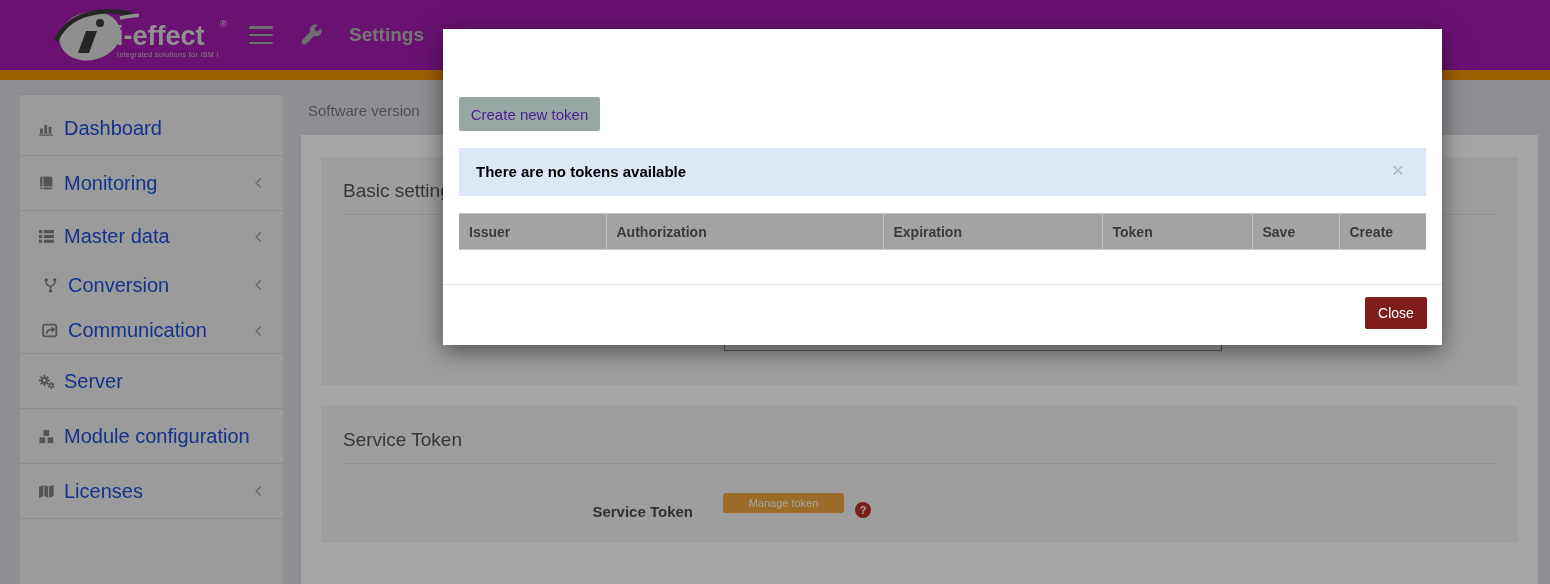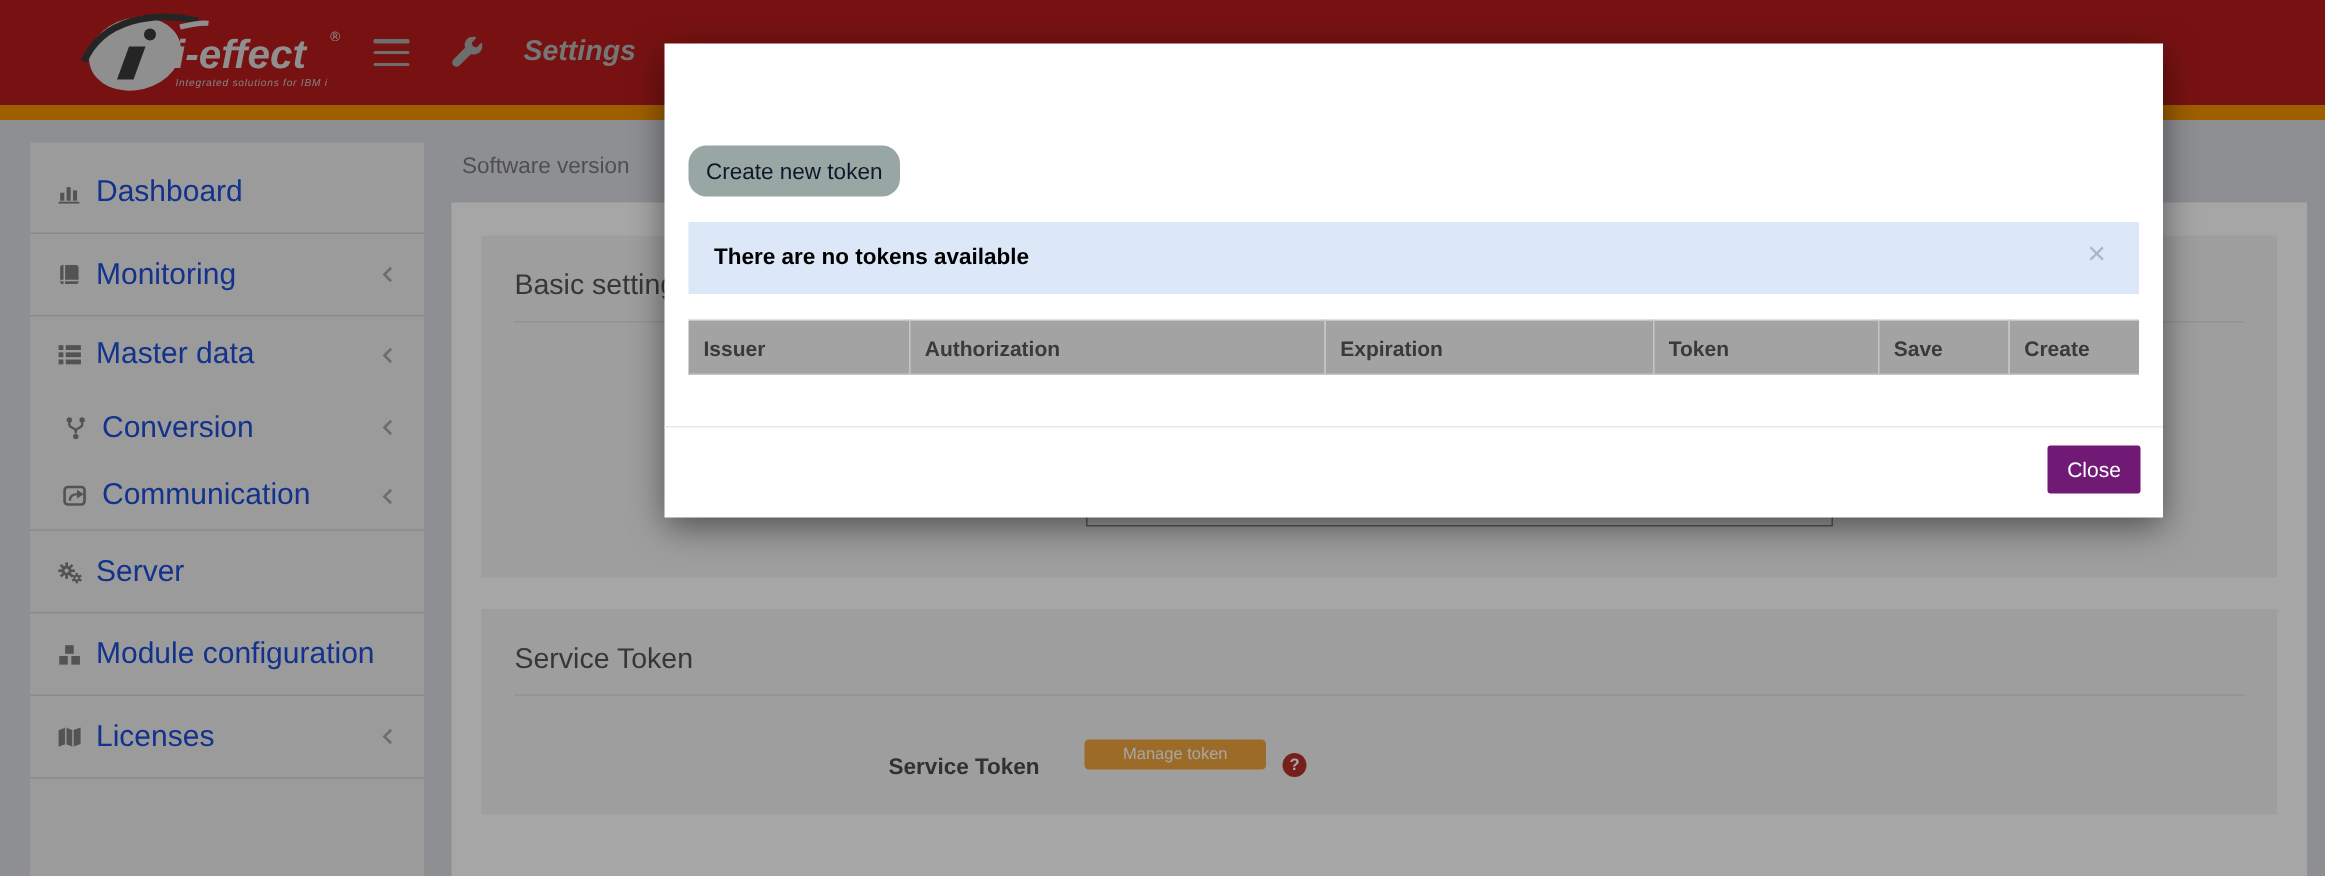--- a/index.html
+++ b/index.html
@@ -1,21 +1,21 @@
 <!DOCTYPE html>
 <html><head>
 <meta charset="utf-8">
 <style>
   * { margin:0; padding:0; box-sizing:border-box; }
   html,body { width:1550px; height:584px; }
   body { font-family:"Liberation Sans", sans-serif; position:relative; overflow:hidden; background:#d9dce0; }
   .stage { position:absolute; left:0; top:0; width:1550px; height:584px; }
 
   
-  .header { position:absolute; left:0; top:0; width:1550px; height:70px; background:#b91c1c; z-index:10;font-style:italic; }
+  .header { position:absolute; left:0; top:0; width:1550px; height:70px; background:#a21caf; z-index:10; }
   .accent-bar { position:absolute; left:0; top:70px; width:1550px; height:10px; background:#f39200; z-index:10; }
   .logo { position:absolute; left:28px; top:5px; width:270px; height:60px; }
   .hamburger { position:absolute; left:249px; top:26px; width:24px; height:19px; cursor:pointer; }
   .hamburger span { display:block; height:2.6px; background:#a9a9a9; margin-bottom:5.2px; border-radius:1px; }
   .nav-settings { position:absolute; left:300px; top:20px; height:30px; display:flex; align-items:center; gap:26px; }
   .nav-settings .label { color:#b5b5b5; font-size:19px; font-weight:bold; }
 
   
   .sidebar-bg { position:absolute; left:0; top:80px; width:283px; height:504px; background:#d9dce0; }
   .sidebar { position:absolute; left:20px; top:95px; width:263px; height:489px; background:#efefef;
@@ -47,31 +47,31 @@
                  background:#b5302a; color:#fff; font-size:11px; font-weight:bold; text-align:center;
                  line-height:16px; cursor:pointer; }
 
   
   .backdrop { position:absolute; left:0; top:0; width:1550px; height:584px; background:rgba(0,0,0,0.35); z-index:40; }
   .modal { position:absolute; left:443px; top:29px; width:999px; height:316px; background:#fff; z-index:50;
            box-shadow:0 6px 22px rgba(0,0,0,0.5); }
   .modal-header { position:absolute; left:0; top:0; width:100%; height:50px; background:#f59c00; }
   .modal-title { position:absolute; left:16px; top:16px; color:#ffffff; font-size:15px; }
   .create-btn { position:absolute; left:16px; top:68px; width:141px; height:34px; background:#98a6a4;
-                color:#0f172a; border:none; font-size:15px; font-family:"Liberation Sans",sans-serif; cursor:pointer; border-radius:12px; }
+                color:#4c1d95; border:none; font-size:15px; font-family:"Liberation Sans",sans-serif; cursor:pointer; border-radius:2px; }
   .alert { position:absolute; left:16px; top:119px; width:967px; height:48px; background:#dce8f8; }
   .alert .msg { position:absolute; left:17px; top:15px; font-size:15px; font-weight:bold; color:#000000; }
   .alert .x { position:absolute; right:22px; top:11px; font-size:21px; color:#a9b6c4; cursor:pointer; line-height:21px; }
   .token-table { position:absolute; left:16px; top:184px; width:967px; border-collapse:collapse; }
   .token-table th { height:36px; background:#a3a3a3; border-top:1px solid #c5c5c5; border-bottom:1px solid #c5c5c5;
                     border-right:1px solid #c5c5c5; font-size:14px; color:#3a3a3a; text-align:left;
                     padding-left:10px; font-weight:bold; }
   .token-table th:last-child { border-right:none; }
   .modal-footer-line { position:absolute; left:0; top:255px; width:100%; border-top:1px solid #e7e7e7; }
-  .close-btn { position:absolute; right:15px; top:268px; width:62px; height:32px; background:#701a75;
+  .close-btn { position:absolute; right:15px; top:268px; width:62px; height:32px; background:#7f1d1d;
                color:#fff; border:none; font-size:14px; font-family:"Liberation Sans",sans-serif; cursor:pointer; border-radius:2px; }
 </style>
 </head>
 <body>
 
 <div class="stage">
 
   <div class="header">
     <svg class="logo" viewBox="0 0 270 60">
       <ellipse cx="62" cy="31" rx="31" ry="24" fill="#dcdcdc" transform="rotate(-14 62 31)"></ellipse>

